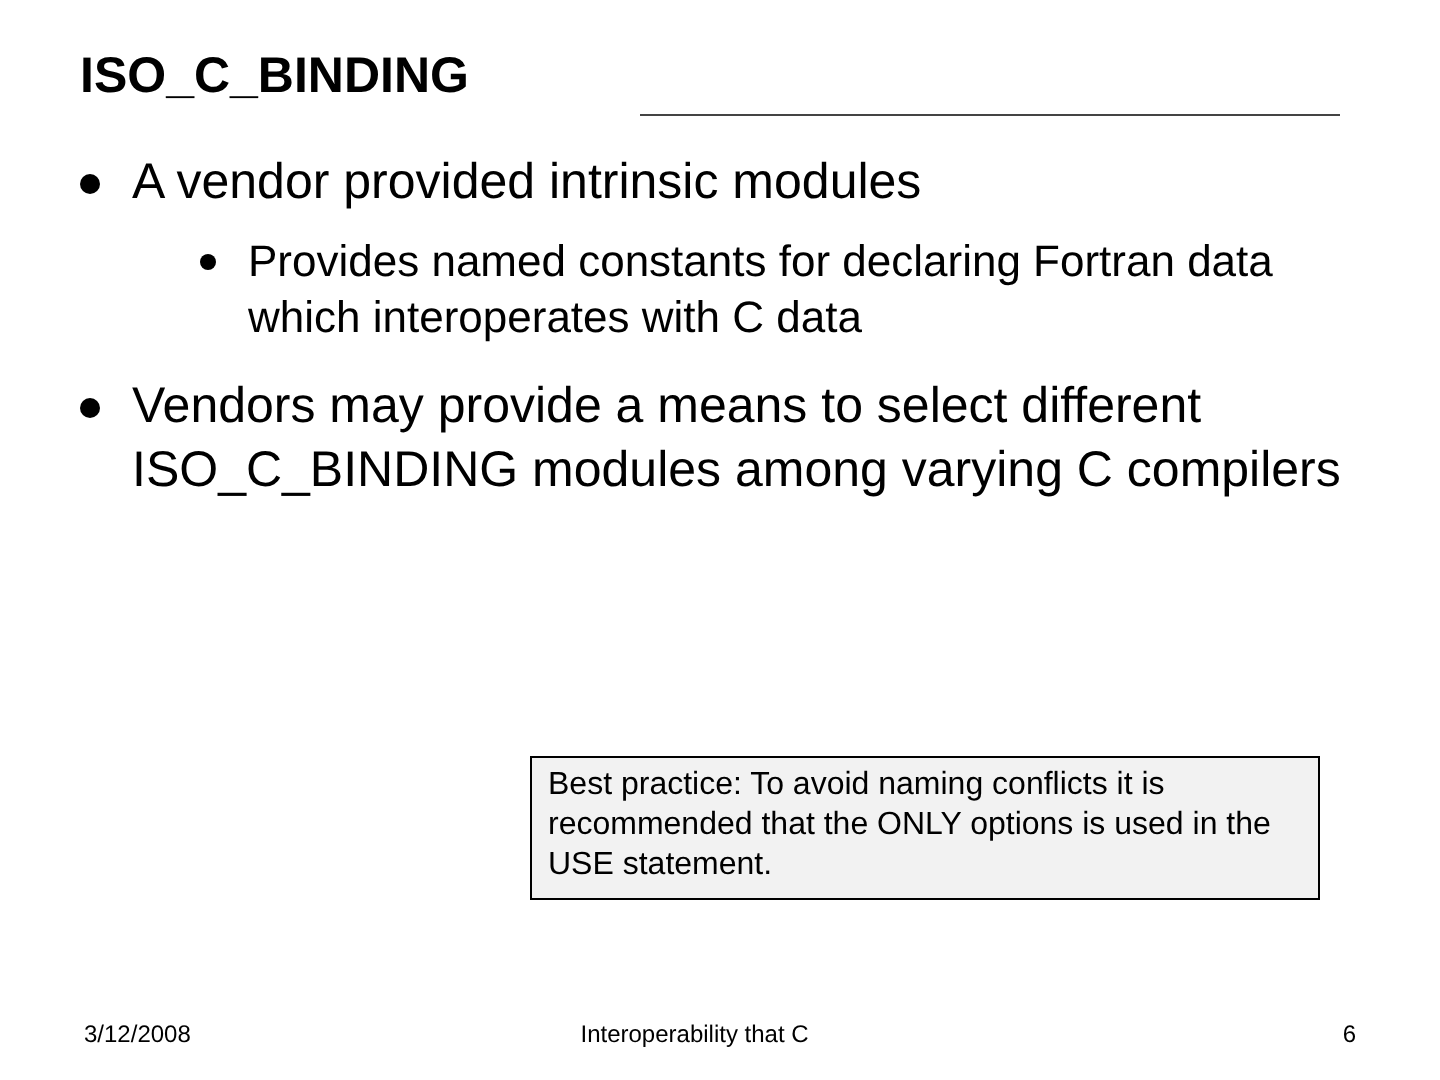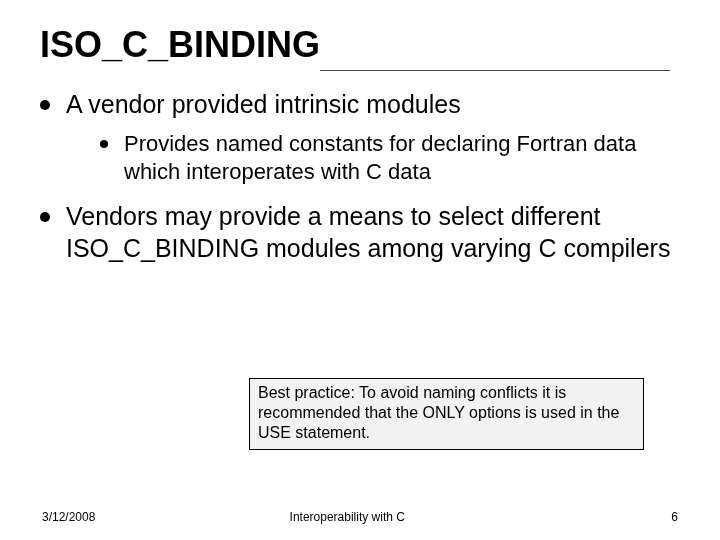--- a/index.html
+++ b/index.html
@@ -5,21 +5,21 @@
   * { box-sizing: border-box; margin: 0; padding: 0; }
   html, body { width: 720px; height: 540px; }
   body {
     font-family: Arial, "Helvetica Neue", Helvetica, sans-serif;
     background: #fff;
     color: #000;
     position: relative;
     padding: 24px 40px 0 40px;
   }
   .title {
-    font-size: 36px;
+    font-size: 25px;
     font-weight: bold;
     margin-bottom: 4px;
   }
   .title-rule {
     border: none;
     border-top: 1px solid #444;
     margin-left: 280px;
     margin-right: 10px;
     margin-bottom: 18px;
   }
@@ -45,21 +45,21 @@
     margin-bottom: 6px;
   }
   .bul-sm .dot {
     width: 8px; height: 8px; background:#000; border-radius:50%;
     margin-top: 10px; margin-right: 16px; flex-shrink:0;
   }
   .bul-sm .text { flex:1; }
   .italic { }
   .callout {
     position: absolute;
-    right: 76px;
+    right: 60px;
     top: 378px;
     width: 395px;
     border: 1px solid #000;
     background: #f2f2f2;
     font-size: 16px;
     line-height: 1.25;
     padding: 4px 8px 6px 8px;
   }
   .footer {
     position: absolute;
@@ -95,15 +95,15 @@
 
 <div class="bul-lg">
   <span class="dot"></span>
   <span class="text">Vendors may provide a means to select different ISO_C_BINDING modules among varying C compilers</span>
 </div>
 
 <div class="callout">Best practice: To avoid naming conflicts it is recommended that the ONLY options is used in the USE statement.</div>
 
 <div class="footer">
   <span class="date">3/12/2008</span>
-  <span class="mid">Interoperability with C</span>
+  <span class="mid">Interoperability that C</span>
   <span class="num">6</span>
 </div>
 
 </body></html>

